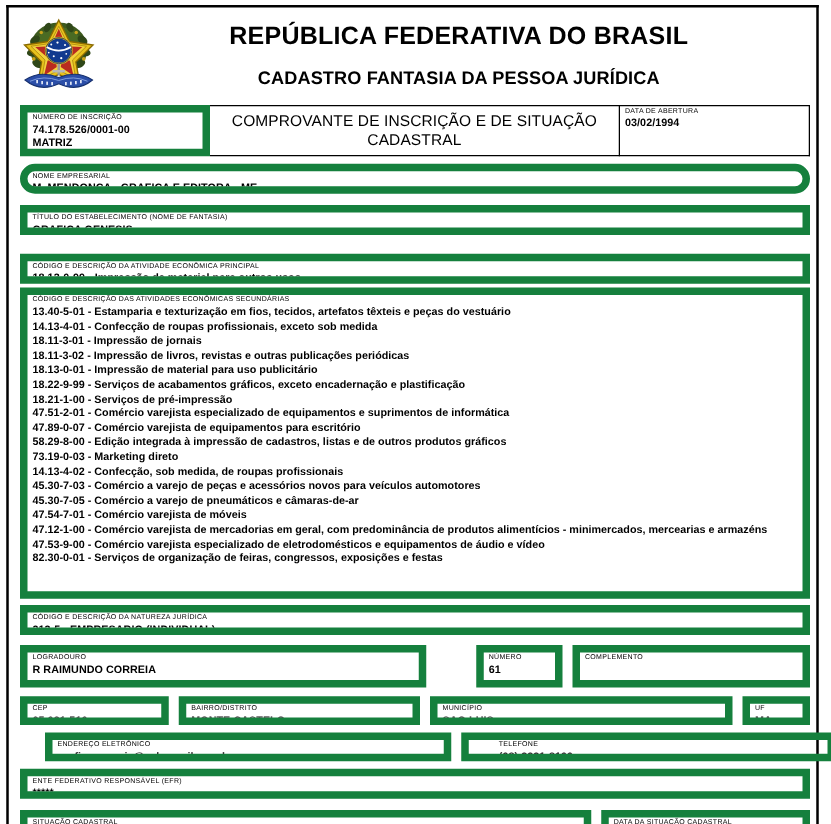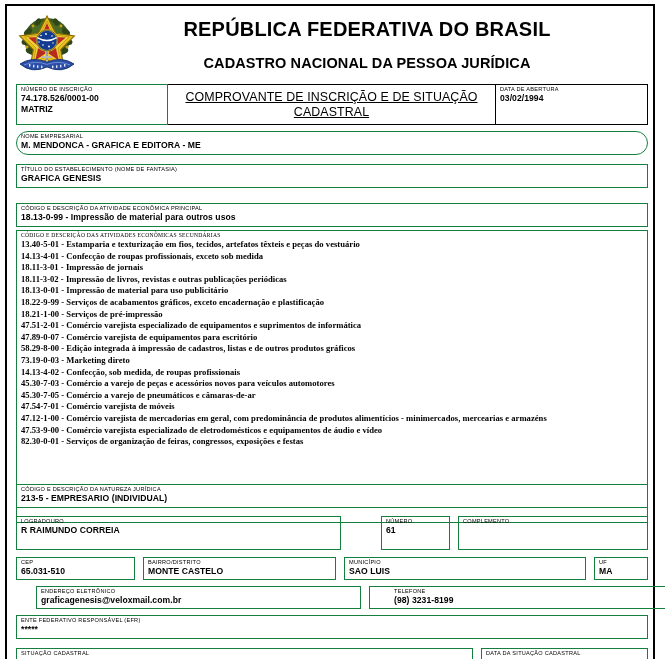--- a/index.html
+++ b/index.html
@@ -53,21 +53,21 @@
   }
   .title-sub {
     font-size: 14.5px;
     font-weight: bold;
     letter-spacing: 0.1px;
     white-space: nowrap;
   }
 
   
   .fbox {
-    border: 1px solid #15803d;
+    border: 6px solid #15803d;
     position: relative;
     padding: 1px 0 0 4px;
     overflow: hidden;
   }
   .lbl {
     display: block;
     font-size: 5.6px;
     line-height: 7px;
     letter-spacing: 0.25px;
     white-space: nowrap;
@@ -97,21 +97,20 @@
     display: flex;
   }
   .r1-insc { width: 152px; }
   .r1-comp {
     flex: 1;
     border: 1px solid #000;
     border-left: none;
     display: flex; align-items: center; justify-content: center;
     text-align: center;
     padding: 0 4px;
-    text-decoration: underline;
   }
   .r1-comp span {
     font-size: 12.4px;
     line-height: 15px;
     letter-spacing: 0.1px;
   }
   .r1-data {
     width: 152px;
     border: 1px solid #000;
     border-left: none;
@@ -217,21 +216,21 @@
           <rect x="36" y="53.6" width="1.4" height="2.6"></rect>
             <rect x="40" y="53.3" width="1.4" height="2.6"></rect>
           <rect x="44" y="52.8" width="1.4" height="2.6"></rect>
             <rect x="48" y="52" width="1.4" height="2.6"></rect>
         </g>
       </svg>
     </div>
 
     <div class="titles">
       <div class="title-main">REPÚBLICA FEDERATIVA DO BRASIL</div>
-      <div class="title-sub">CADASTRO NACIONAL DA PESSOA JURÍDICA</div>
+      <div class="title-sub">CADASTRO FANTASIA DA PESSOA JURÍDICA</div>
     </div>
   </div>
 
   <div class="row1">
     <div class="fbox r1-insc">
       <span class="lbl">NÚMERO DE INSCRIÇÃO</span>
       <span class="val">74.178.526/0001-00</span>
       <span class="val2">MATRIZ</span>
     </div>
     <div class="r1-comp">
@@ -251,21 +250,21 @@
   <div class="fbox single" style="top:158px; height:24px;">
     <span class="lbl">TÍTULO DO ESTABELECIMENTO (NOME DE FANTASIA)</span>
     <span class="val">GRAFICA GENESIS</span>
   </div>
 
   <div class="fbox single" style="top:197px; height:24px;">
     <span class="lbl">CÓDIGO E DESCRIÇÃO DA ATIVIDADE ECONÔMICA PRINCIPAL</span>
     <span class="val">18.13-0-99 - Impressão de material para outros usos</span>
   </div>
 
-  <div class="fbox single" style="top:224px; height:293px;font-family:Liberation Serif, serif;">
+  <div class="fbox single" style="top:224px; height:249px;">
     <span class="lbl">CÓDIGO E DESCRIÇÃO DAS ATIVIDADES ECONÔMICAS SECUNDÁRIAS</span>
     <ul class="sec-list" id="sec-list">
         <li>13.40-5-01 - Estamparia e texturização em fios, tecidos, artefatos têxteis e peças do vestuário</li>
         <li>14.13-4-01 - Confecção de roupas profissionais, exceto sob medida</li>
         <li>18.11-3-01 - Impressão de jornais</li>
         <li>18.11-3-02 - Impressão de livros, revistas e outras publicações periódicas</li>
         <li>18.13-0-01 - Impressão de material para uso publicitário</li>
         <li>18.22-9-99 - Serviços de acabamentos gráficos, exceto encadernação e plastificação</li>
         <li>18.21-1-00 - Serviços de pré-impressão</li>
         <li>47.51-2-01 - Comércio varejista especializado de equipamentos e suprimentos de informática</li>

